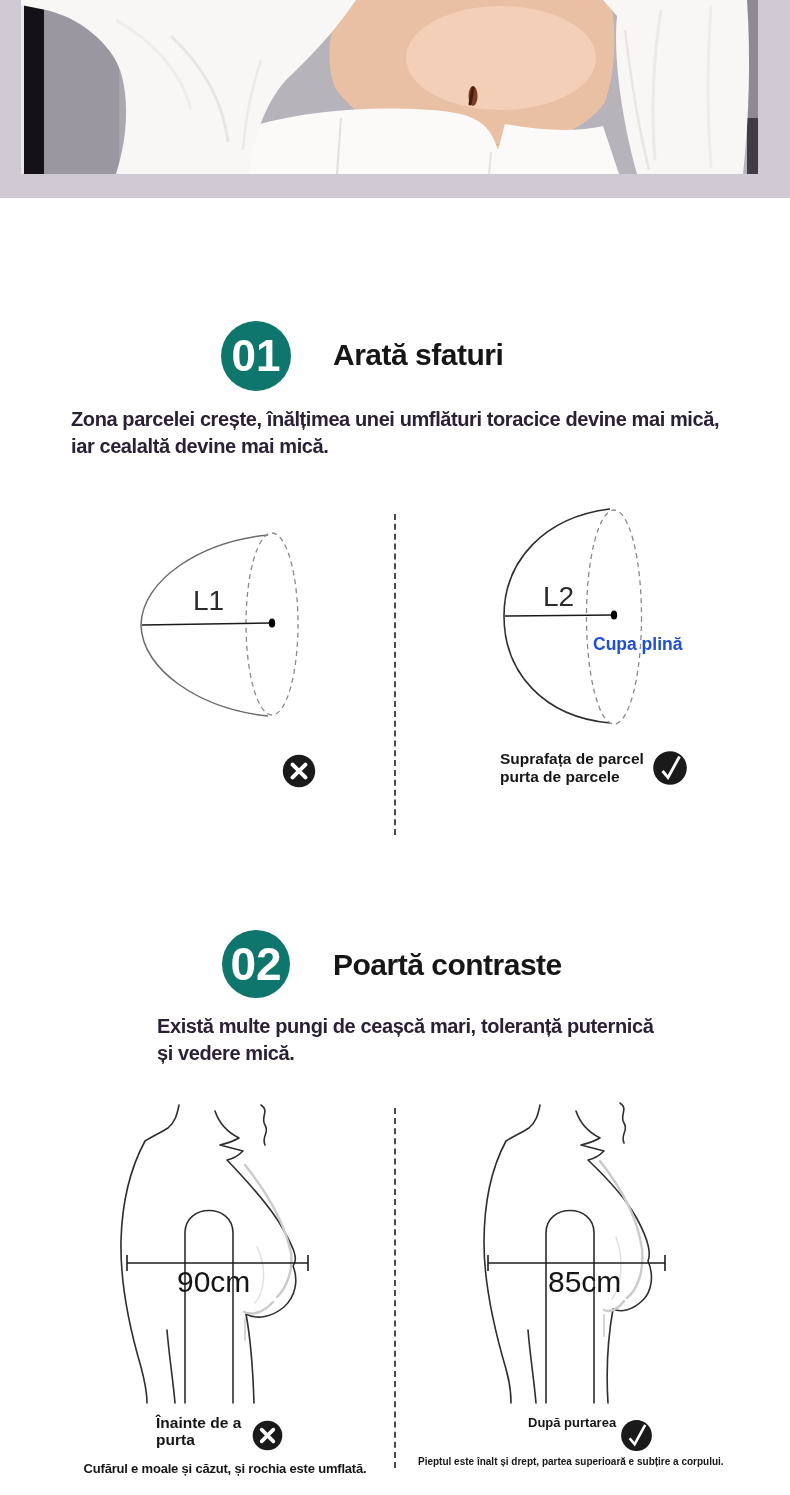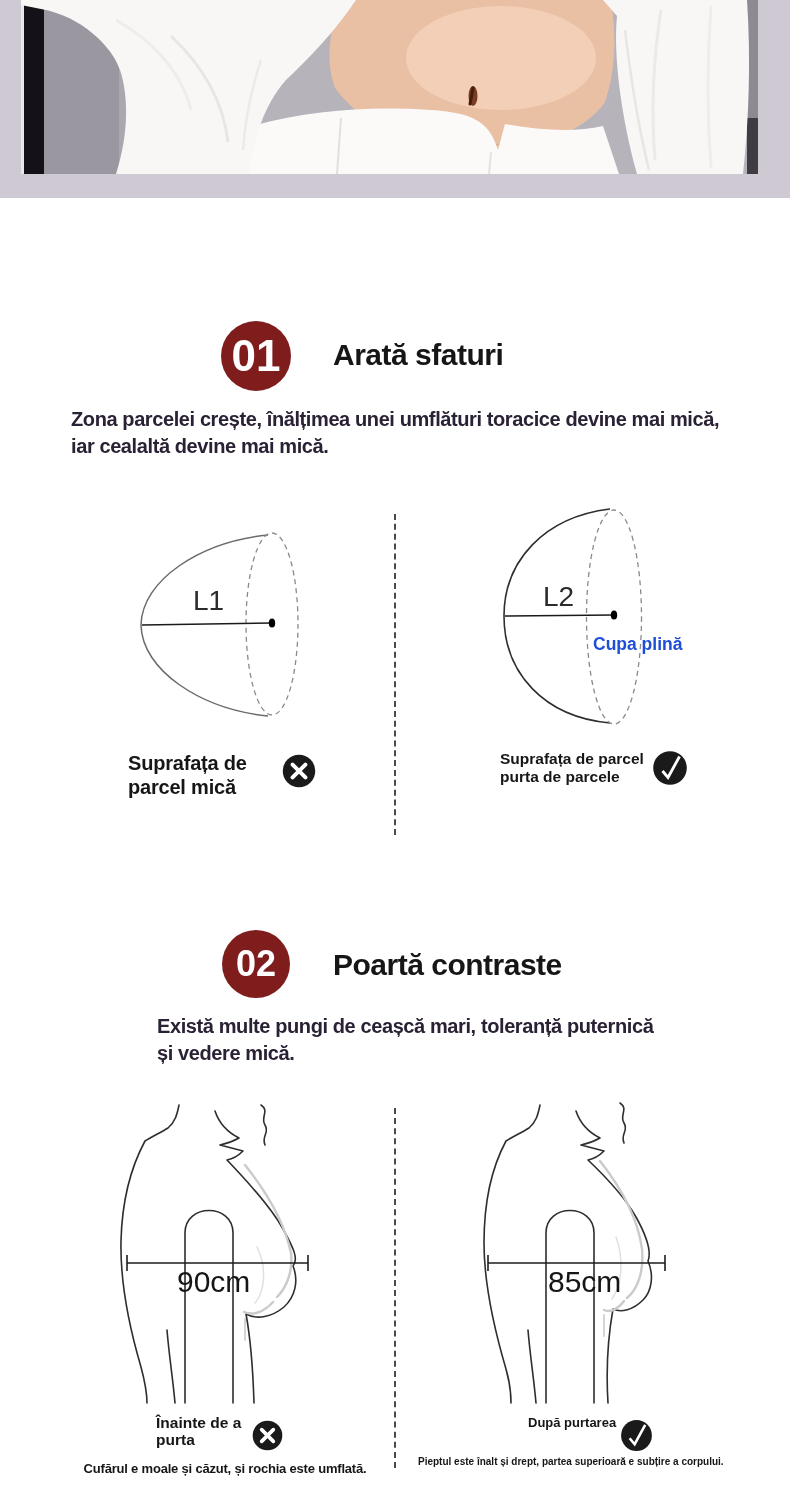--- a/index.html
+++ b/index.html
@@ -5,24 +5,24 @@
   html,body{margin:0;padding:0;background:#ffffff;}
   #screen{position:relative;width:790px;height:1495px;background:#ffffff;overflow:hidden;
           font-family:"Liberation Sans",sans-serif;color:#1a1a1a;}
   .abs{position:absolute;}
 
   
   .hero{left:0;top:0;width:790px;height:198px;background:#cfc9d3;}
   .photo{position:absolute;left:21px;top:0;width:737px;height:174px;overflow:hidden;}
 
   
-  .badge{border-radius:50%;background:#7f1d1d;color:#ffffff;display:flex;align-items:center;
+  .badge{border-radius:50%;background:#0f766e;color:#ffffff;display:flex;align-items:center;
          justify-content:center;font-weight:bold;}
   .badge-1{left:221px;top:321px;width:70px;height:70px;font-size:44px;}
-  .badge-2{left:222px;top:930px;width:68px;height:68px;font-size:36px;}
+  .badge-2{left:222px;top:930px;width:68px;height:68px;font-size:46px;}
 
   .sec-title{font-size:30px;font-weight:bold;color:#161616;letter-spacing:-0.5px;white-space:nowrap;}
   .title-1{left:333px;top:338px;}
   .title-2{left:333px;top:948px;}
 
   .desc{font-weight:bold;color:#2b2135;font-size:20px;line-height:27px;letter-spacing:-0.4px;}
   .desc-1{left:71px;top:406px;width:660px;}
   .desc-2{left:157px;top:1013px;width:505px;}
 
   .divider{width:0;border-left:2px dashed #4a4852;}
@@ -108,21 +108,20 @@
 
   <svg class="abs" style="left:500px;top:503px;" width="150" height="222" viewBox="0 0 150 222">
     <path d="M 110,6 C 44,14 4,58 4,113 C 4,170 44,214 110,220" stroke="#2e2e2e" stroke-width="1.6" fill="none"></path>
     <ellipse cx="114" cy="114" rx="27.5" ry="107" stroke="#8a8a8a" stroke-width="1.3" fill="none" stroke-dasharray="5 4"></ellipse>
     <path d="M 5,113 L 114,112" stroke="#1a1a1a" stroke-width="1.6" fill="none"></path>
     <ellipse cx="114" cy="112" rx="3.2" ry="4.6" fill="#000000"></ellipse>
     <text x="43" y="103" class="dome-label">L2</text>
   </svg>
   <div class="abs annotation">Cupa plină</div>
 
-  <div class="abs caption cap1L">Suprafața de parcel mică</div>
   <span class="abs verdict icon1L">
     <svg width="100%" height="100%" viewBox="0 0 36 36">
       <circle cx="18" cy="18" r="17.2" fill="#1a1a1a"></circle>
       <path d="M 11.2,11.2 L 24.8,24.8 M 24.8,11.2 L 11.2,24.8" stroke="#ffffff" stroke-width="4.2" stroke-linecap="round" fill="none"></path>
     </svg>
   </span>
   <div class="abs caption cap1R">Suprafața de parcel purta de parcele</div>
   <span class="abs verdict icon1R">
     <svg width="100%" height="100%" viewBox="0 0 36 36">
       <circle cx="18" cy="18" r="16.8" fill="#1a1a1a"></circle>

